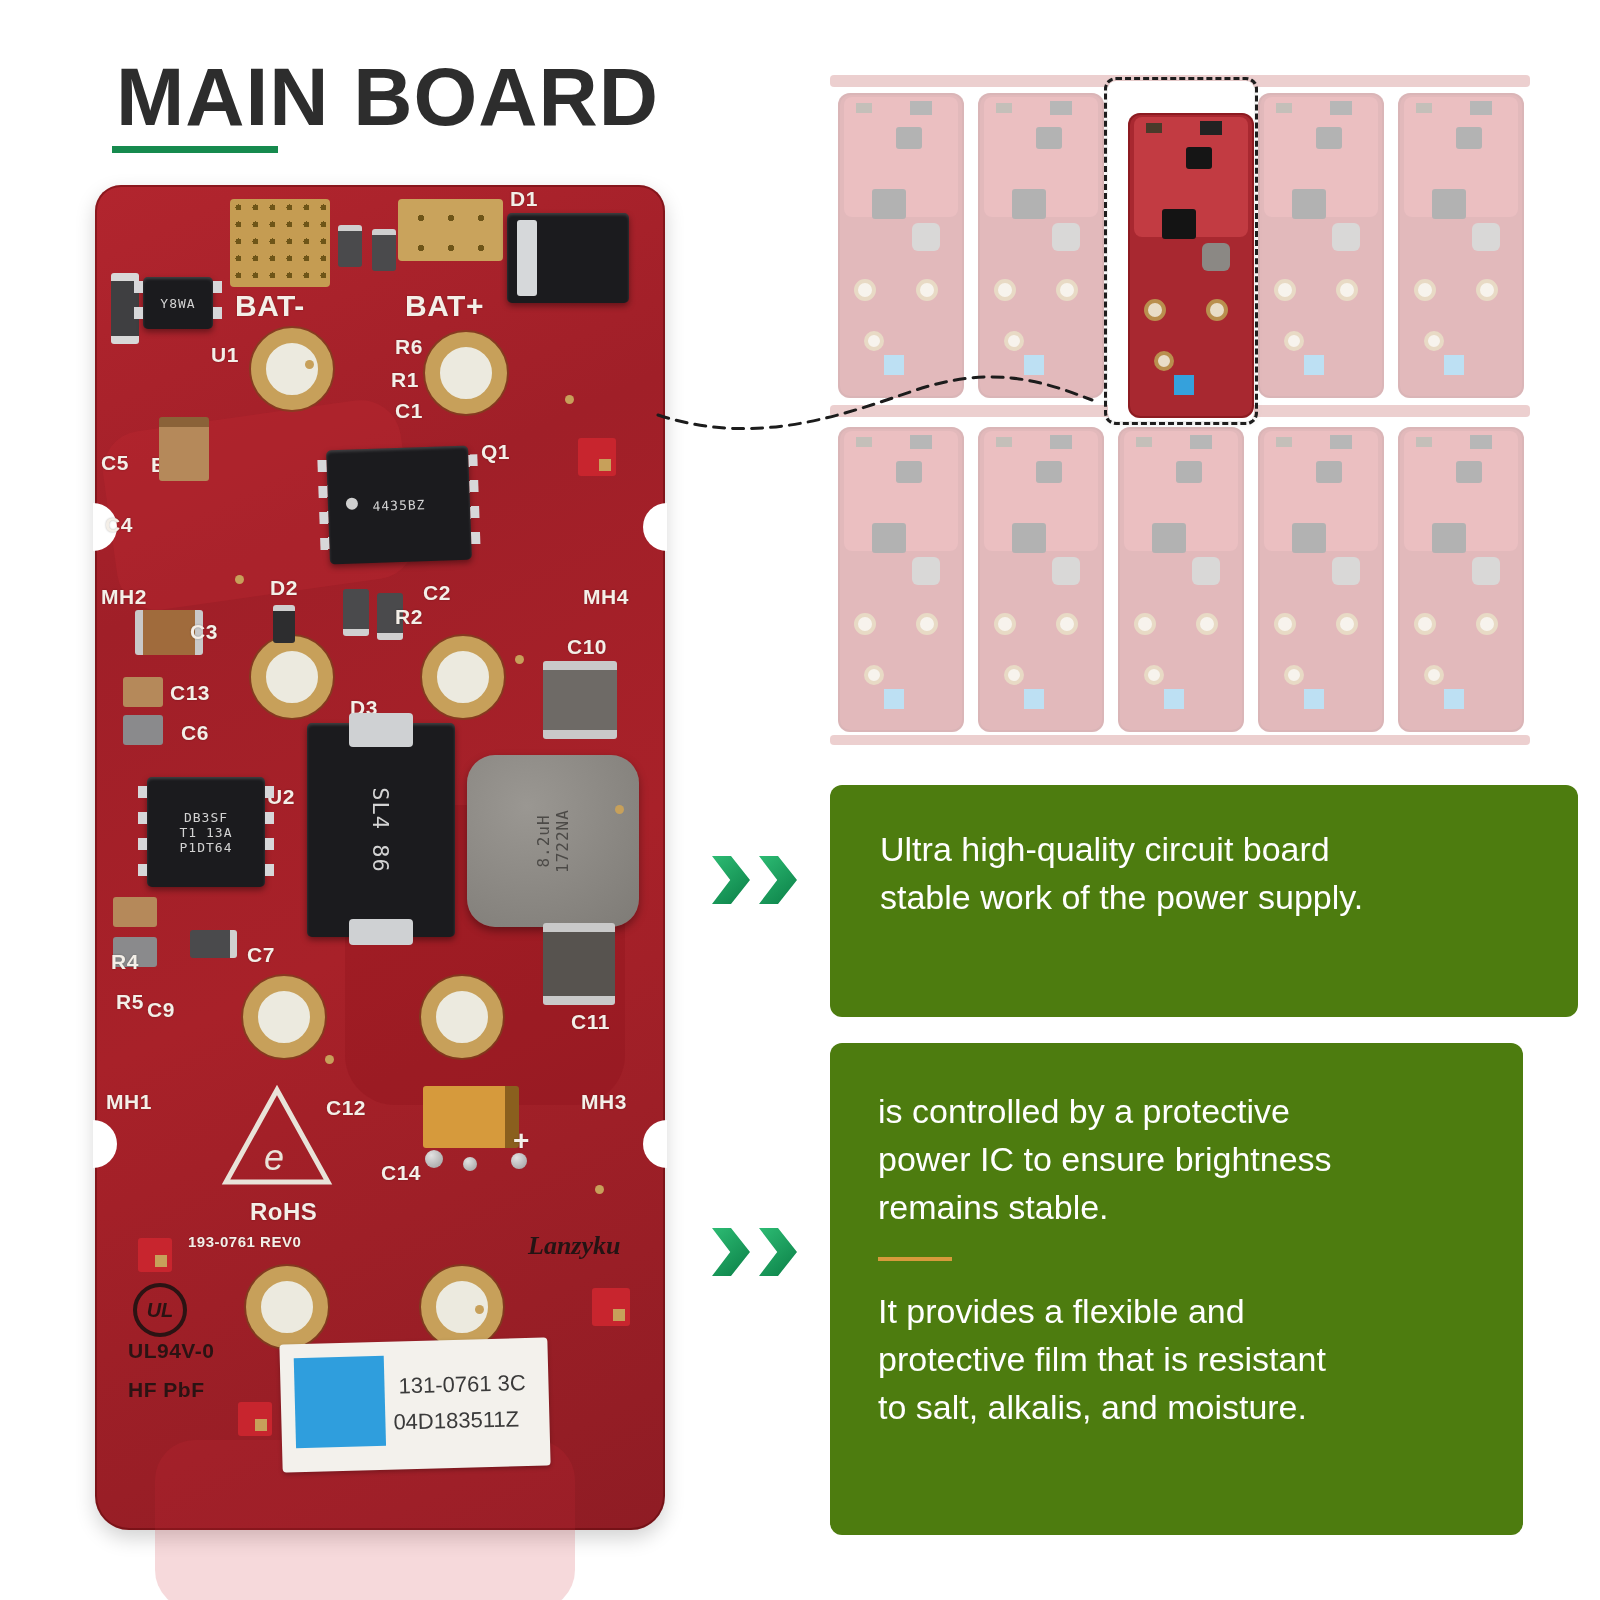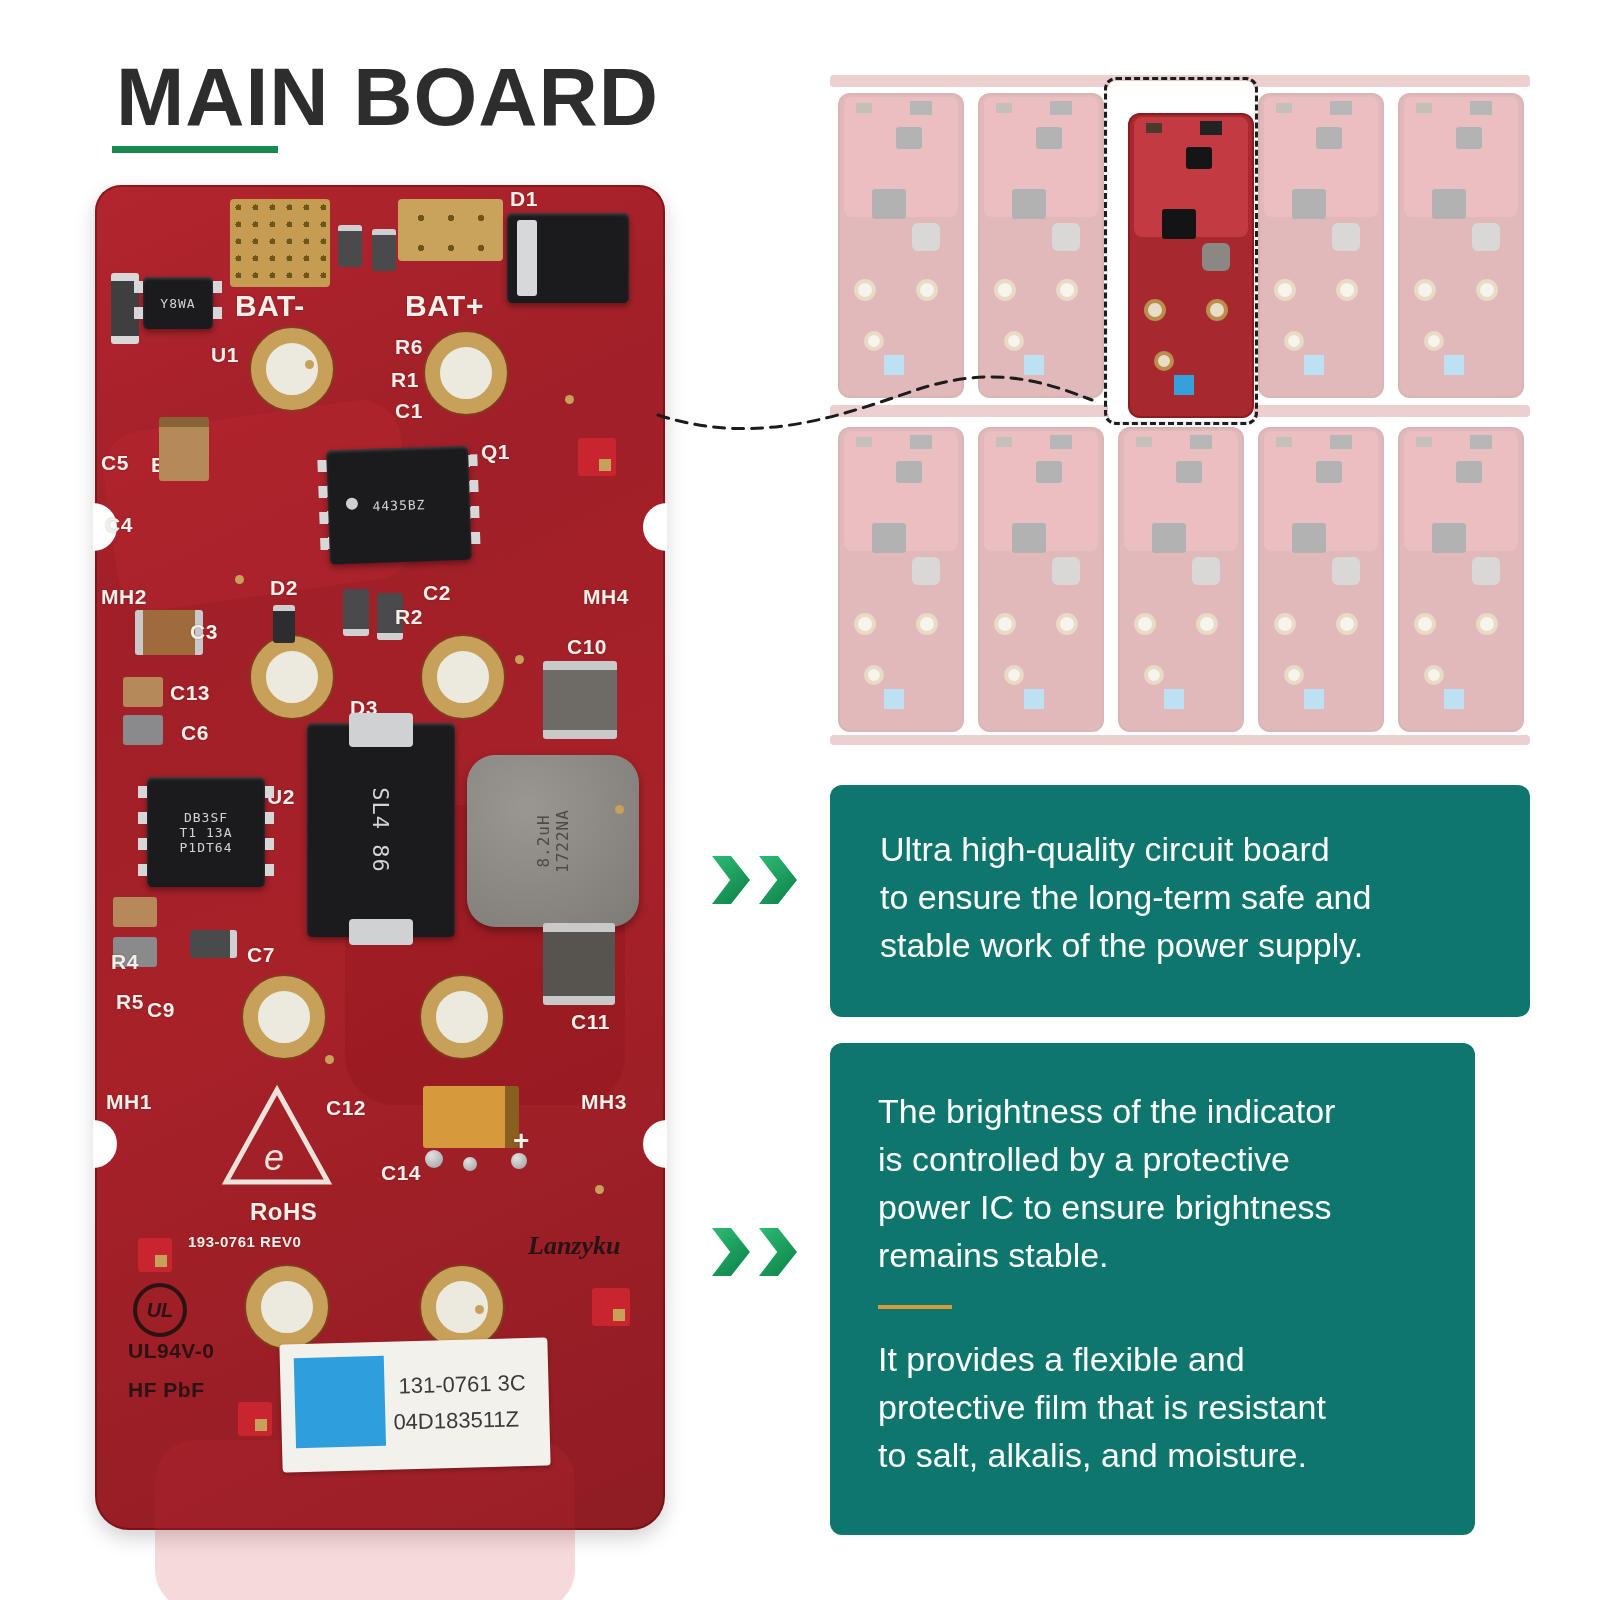--- a/index.html
+++ b/index.html
@@ -57,21 +57,21 @@
   .mb .bl{left:46px;top:262px;width:20px;height:20px;background:#35a1dc;}
   #hl{position:absolute;left:278px;top:6px;width:146px;height:340px;background:#fff;border-radius:8px;
       box-shadow:0 2px 8px rgba(0,0,0,.12);z-index:2;}
   #hl .mb{position:absolute;left:10px;top:16px;}
   #hl-dash{position:absolute;inset:-4px;border:3px dashed #1d1d1d;border-radius:12px;}
 
   
   #connector{position:absolute;left:640px;top:320px;z-index:3;}
 
   
-  .callout{position:absolute;background:#0f766e;border-radius:12px;color:#fff;}
+  .callout{position:absolute;background:#4d7c0f;border-radius:12px;color:#fff;padding-left:48px;}
   #callout1{left:830px;top:785px;width:700px;height:232px;}
   #callout2{left:830px;top:1043px;width:645px;height:492px;}
   .callout .txt{position:absolute;left:50px;top:40px;font-size:34px;line-height:48px;}
   #callout2 .txt{top:44px;left:48px;}
   .divider{width:74px;height:4px;background:#D79A3C;margin:26px 0;}
   .chevrons{position:absolute;z-index:2;}
   .chev{display:inline-block;width:38px;height:48px;margin-right:9px;
         background:linear-gradient(140deg,#2dbb73,#0b7f47);
         clip-path:polygon(0 0,50% 0,100% 50%,50% 100%,0 100%,48% 50%);}
 </style>
@@ -419,31 +419,29 @@
   <svg id="connector" width="470" height="130" viewBox="0 0 470 130">
     <path d="M 18 95 C 110 125, 190 100, 270 72 S 400 60, 452 80" fill="none" stroke="#1c1c1c" stroke-width="3" stroke-dasharray="11 8" stroke-linecap="round"></path>
   </svg>
 
   <div class="chevrons" style="left:712px;top:856px">
     <i class="chev"></i><i class="chev"></i>
   </div>
   <div id="callout1" class="callout">
     <div class="txt">
       <div>Ultra high-quality circuit board</div>
-      <div>to ensure the long-term safe and</div>
       <div>stable work of the power supply.</div>
     </div>
   </div>
 
   <div class="chevrons" style="left:712px;top:1228px">
     <i class="chev"></i><i class="chev"></i>
   </div>
   <div id="callout2" class="callout">
     <div class="txt">
-      <div>The brightness of the indicator</div>
       <div>is controlled by a protective</div>
       <div>power IC to ensure brightness</div>
       <div>remains stable.</div>
       <div class="divider"></div>
       <div>It provides a flexible and</div>
       <div>protective film that is resistant</div>
       <div>to salt, alkalis,  and moisture.</div>
     </div>
   </div>
 

